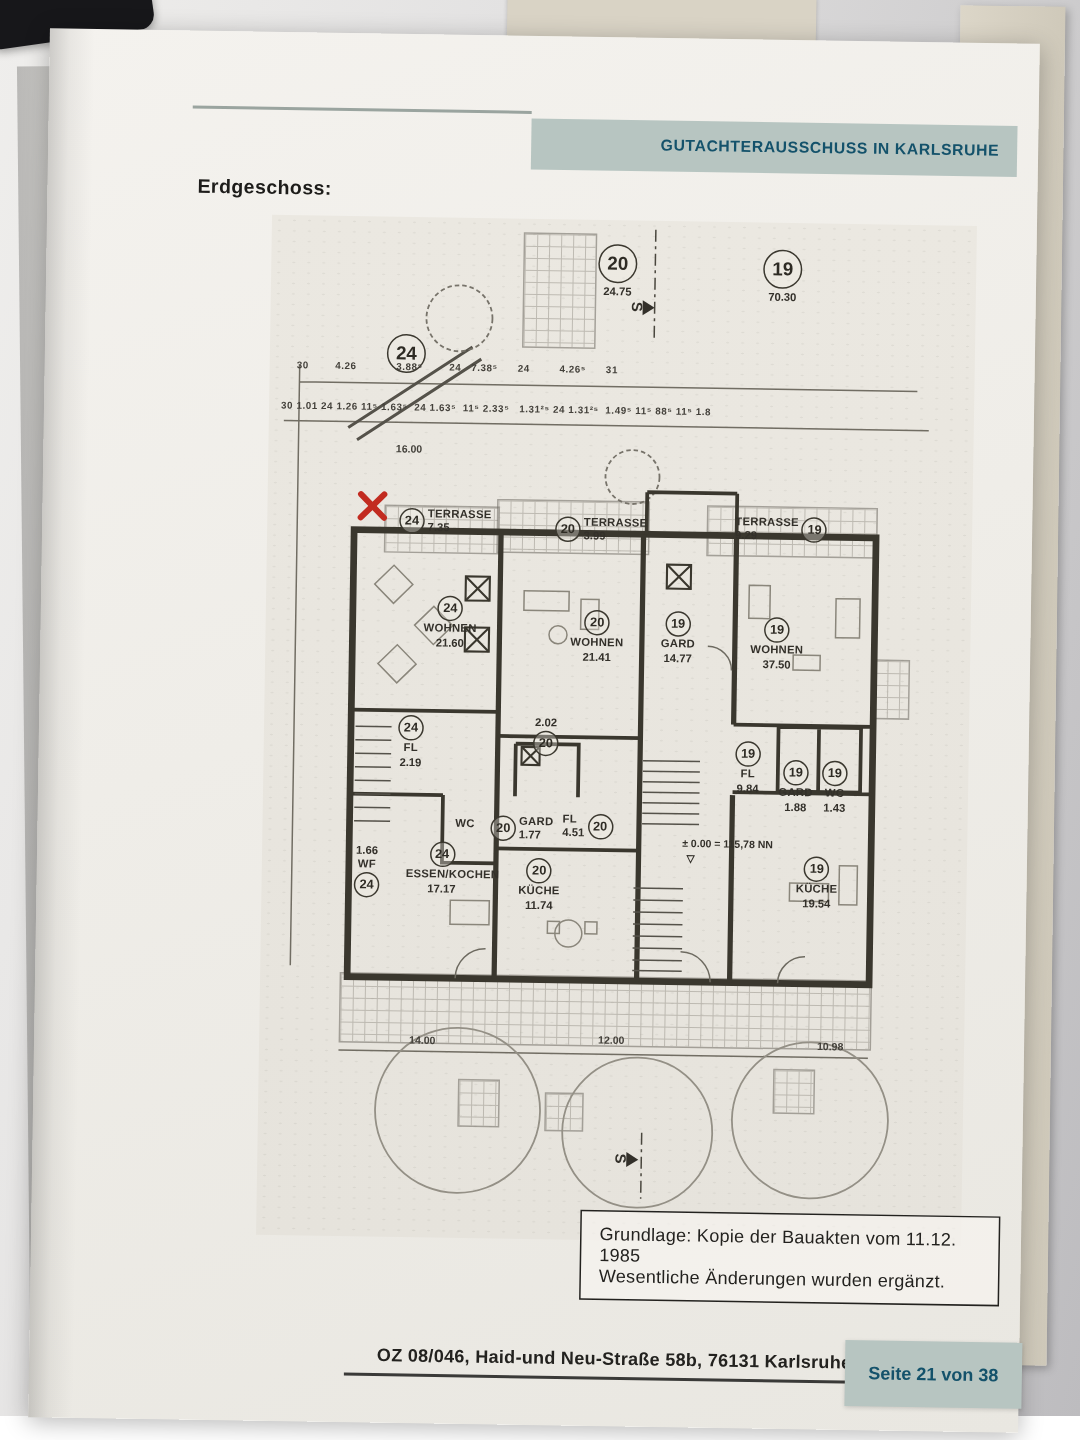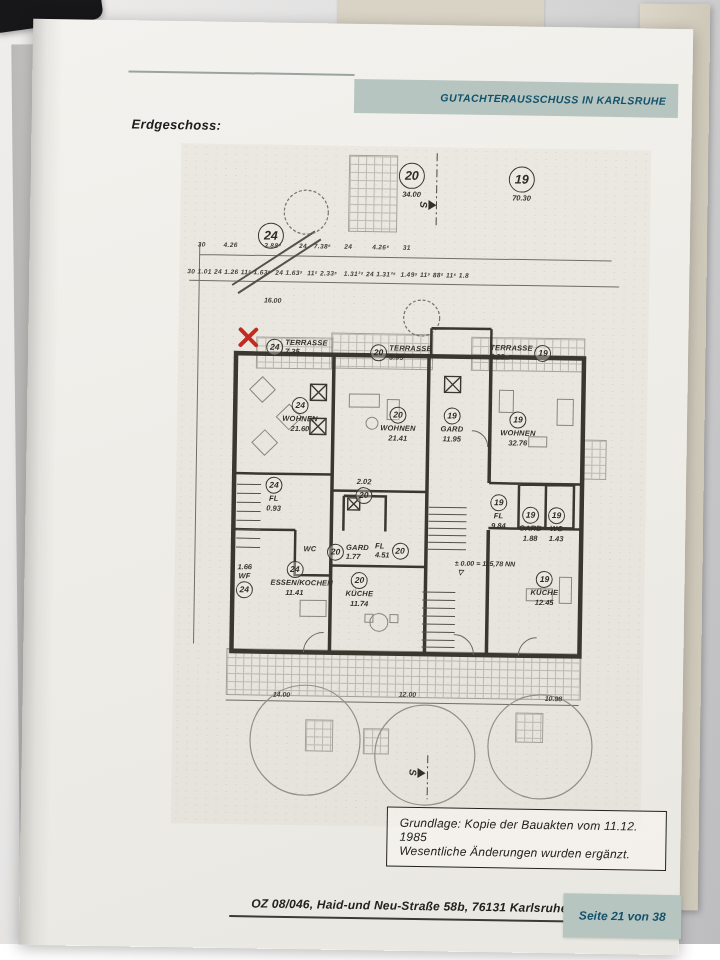--- a/index.html
+++ b/index.html
@@ -1,18 +1,18 @@
 <!DOCTYPE html>
 <html><head>
 <meta charset="utf-8">
 <style>
   html,body{margin:0;padding:0;}
   body{width:720px;height:960px;overflow:hidden;font-family:"Liberation Sans",sans-serif;}
   .scene{position:relative;width:720px;height:944px;
-    background:linear-gradient(105deg,#efeeec 0%,#e3e2e2 35%,#cfcecf 70%,#bdbcbf 100%);font-style:italic;}
+    background:linear-gradient(105deg,#efeeec 0%,#e3e2e2 35%,#cfcecf 70%,#bdbcbf 100%);}
   .dark-object{position:absolute;left:-6px;top:-8px;width:108px;height:34px;background:#17171a;
     transform:rotate(-8deg);border-radius:0 0 10px 4px;box-shadow:0 2px 6px rgba(0,0,0,.35);}
   .back-tab{position:absolute;left:338px;top:-4px;width:206px;height:46px;background:#d9d3c5;
     transform:rotate(1deg);box-shadow:0 1px 3px rgba(0,0,0,.2);}
   .back-right{position:absolute;left:634px;top:4px;width:70px;height:906px;background:linear-gradient(90deg,#dcd6c8,#cfc9ba);
     transform:rotate(0.8deg);box-shadow:2px 2px 6px rgba(0,0,0,.25);}
   .stack-edge{position:absolute;left:16px;top:44px;width:74px;height:898px;
     background:linear-gradient(90deg,#b9b8b6,#d8d7d3 55%,#e6e5e2);transform:rotate(-0.6deg);}
   .paper{position:absolute;left:26px;top:24px;width:660px;height:926px;
     background:linear-gradient(160deg,#f4f2ee 0%,#efede8 45%,#e9e7e1 100%);
@@ -148,21 +148,21 @@
         </g>
         <g stroke="#949086" stroke-width="1.2" fill="none">
           <circle cx="133" cy="595" r="55"></circle>
             <circle cx="253" cy="608" r="50"></circle>
             <circle cx="368" cy="598" r="52"></circle>
         </g>
       </svg>
 
       <div class="room" style="left:231px;top:16px;">
         <span class="circ lg">20</span>
-        <span class="rarea">34.00</span>
+        <span class="rarea">24.75</span>
       </div>
       <div class="room" style="left:341px;top:18px;">
         <span class="circ lg">19</span>
         <span class="rarea">70.30</span>
       </div>
       <div class="room" style="left:91px;top:78px;">
         <span class="circ lg">24</span>
       </div>
 
       <div class="sectmark" style="left:240px;top:52px;">
@@ -211,31 +211,31 @@
         <span class="rarea">21.60</span>
       </div>
       <div class="room" style="left:221px;top:260px;">
         <span class="circ">20</span>
         <span class="rlabel">WOHNEN</span>
         <span class="rarea">21.41</span>
       </div>
       <div class="room" style="left:275px;top:260px;">
         <span class="circ">19</span>
         <span class="rlabel">GARD</span>
-        <span class="rarea">11.95</span>
+        <span class="rarea">14.77</span>
       </div>
       <div class="room" style="left:341px;top:263px;">
         <span class="circ">19</span>
         <span class="rlabel">WOHNEN</span>
-        <span class="rarea">32.76</span>
+        <span class="rarea">37.50</span>
       </div>
       <div class="room" style="left:98px;top:332px;">
         <span class="circ">24</span>
         <span class="rlabel">FL</span>
-        <span class="rarea">0.93</span>
+        <span class="rarea">2.19</span>
       </div>
       <div class="room" style="left:188px;top:331px;">
         <span class="rarea">2.02</span>
         <span class="circ">20</span>
       </div>
       <div class="room row" style="left:152px;top:398px;">
         <span class="circ">20</span>
         <span class="tcol">
             <span class="rlabel">GARD</span>
             <span class="rarea">1.77</span>
@@ -252,21 +252,21 @@
         <span class="rlabel">WC</span>
       </div>
       <div class="room" style="left:70px;top:418px;">
         <span class="rarea">1.66</span>
         <span class="rlabel">WF</span>
         <span class="circ">24</span>
       </div>
       <div class="room" style="left:120px;top:416px;">
         <span class="circ">24</span>
         <span class="rlabel">ESSEN/KOCHEN</span>
-        <span class="rarea">11.41</span>
+        <span class="rarea">17.17</span>
       </div>
       <div class="room" style="left:185px;top:426px;">
         <span class="circ">20</span>
         <span class="rlabel">KÜCHE</span>
         <span class="rarea">11.74</span>
       </div>
       <div class="room" style="left:323px;top:346px;">
         <span class="circ">19</span>
         <span class="rlabel">FL</span>
         <span class="rarea">9.84</span>
@@ -277,21 +277,21 @@
         <span class="rarea">1.88</span>
       </div>
       <div class="room" style="left:381px;top:358px;">
         <span class="circ">19</span>
         <span class="rlabel">WC</span>
         <span class="rarea">1.43</span>
       </div>
       <div class="room" style="left:370px;top:422px;">
         <span class="circ">19</span>
         <span class="rlabel">KÜCHE</span>
-        <span class="rarea">12.45</span>
+        <span class="rarea">19.54</span>
       </div>
 
       <span class="lvl" style="left:280px;top:412px;">± 0.00 = 115,78 NN</span>
       <span class="lvl" style="left:283px;top:421px;">▽</span>
 
       <span class="dimnum" style="left:100px;top:546px;">14.00</span>
       <span class="dimnum" style="left:226px;top:544px;">12.00</span>
       <span class="dimnum" style="left:372px;top:546px;">10.98</span>
     </div>
 

